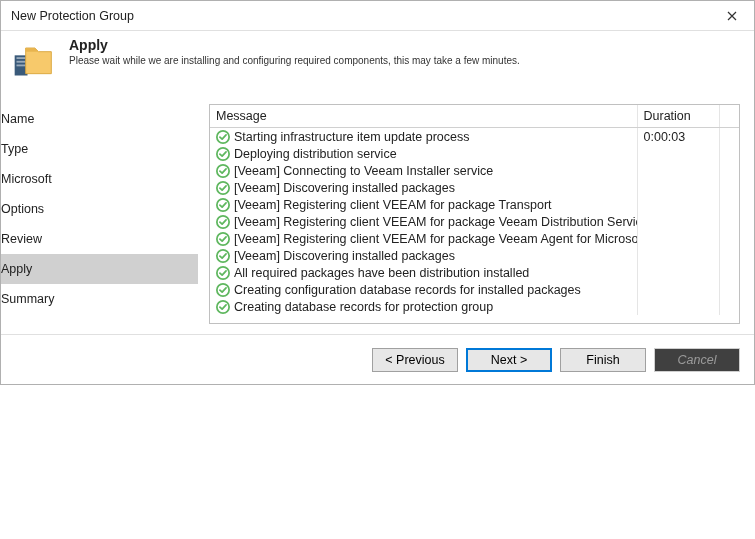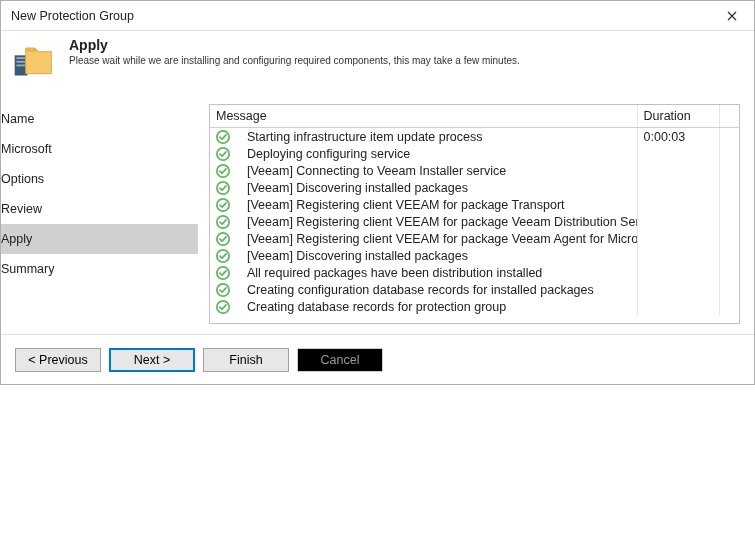--- a/index.html
+++ b/index.html
@@ -19,27 +19,27 @@
   .sidebar-item { padding: 8px 0; cursor: pointer; font-size: 12.5px; }
   .sidebar-item.active { background: #d0d0d0; }
 
   .content { flex: 1; padding: 10px 14px 10px 10px; display: flex; flex-direction: column; min-height: 0; align-items: center; }
   .table-wrap { flex: 1; border: 1px solid #c0c0c0; overflow: hidden; display: flex; flex-direction: column; background: #fff; }
   table { width: 100%; border-collapse: collapse; table-layout: fixed; }
   thead th { text-align: left; font-weight: 400; font-size: 12.5px; padding: 4px 6px; border-bottom: 1px solid #d0d0d0; border-right: 1px solid #e5e5e5; background: #fff; }
   thead th:last-child { border-right: none; }
   tbody td { padding: 1.5px 6px; border-right: 1px solid #e5e5e5; font-size: 12.5px; white-space: nowrap; overflow: hidden; text-overflow: ellipsis; }
   tbody td:last-child { border-right: none; text-align: right; padding-right: 10px; }
-  .msg-cell { display: flex; align-items: center; gap: 17px; }
+  .msg-cell { display: flex; align-items: center; gap: 4px; }
   .status-icon { flex: 0 0 auto; display: inline-flex; }
 
-  .footer { height: 50px; border-top: 1px solid #e0e0e0; display: flex; align-items: center; justify-content: flex-start; gap: 8px; padding: 0 14px; }
+  .footer { height: 50px; border-top: 1px solid #e0e0e0; display: flex; align-items: center; justify-content: flex-end; gap: 8px; padding: 0 14px; }
   .btn { min-width: 86px; height: 24px; border: 1px solid #a0a0a0; background: #e7e7e7; font-size: 12.5px; cursor: pointer; }
   .btn.default { border: 1px solid #0078d7; box-shadow: inset 0 0 0 1px #0078d7; }
-  .btn[disabled] { color: #9a9a9a; background: #000000; border-color: #cfcfcf; cursor: default; }
+  .btn[disabled] { color: #9a9a9a; background: #404040; border-color: #cfcfcf; cursor: default; font-style: italic; }
 
   col.col-msg {}
   col.col-dur { width: 82px; }
   col.col-pad { width: 20px; }
 </style>
 </head>
 <body>
 
 <div class="window">
 
@@ -65,20 +65,21 @@
     </div>
     <div class="header-text">
       <h2>Apply</h2>
       <p>Please wait while we are installing and configuring required components, this may take a few minutes.</p>
     </div>
   </div>
 
   <div class="body">
     <div class="sidebar" id="sidebar">
         <div class="sidebar-item">Name</div>
+        <div class="sidebar-item">Type</div>
         <div class="sidebar-item">Microsoft</div>
         <div class="sidebar-item">Options</div>
         <div class="sidebar-item">Review</div>
         <div class="sidebar-item active">Apply</div>
         <div class="sidebar-item">Summary</div>
       </div>
 
     <div class="content">
       <div class="table-wrap">
         <table>
@@ -112,21 +113,21 @@
               </tr>
               <tr>
                 <td>
                   <div class="msg-cell">
                     <span class="status-icon">
                       <svg width="14" height="14" viewBox="0 0 16 16">
                         <circle cx="8" cy="8" r="7" fill="#fff" stroke="#5fb75f" stroke-width="2"></circle>
                         <path d="M4.5 8.2 L7 10.5 L11.5 5.5" stroke="#5fb75f" stroke-width="2" fill="none" stroke-linecap="round" stroke-linejoin="round"></path>
                       </svg>
                     </span>
-                    <span>Deploying configuring service</span>
+                    <span>Deploying distribution service</span>
                   </div>
                 </td>
                 <td></td>
                 <td></td>
               </tr>
               <tr>
                 <td>
                   <div class="msg-cell">
                     <span class="status-icon">
                       <svg width="14" height="14" viewBox="0 0 16 16">

